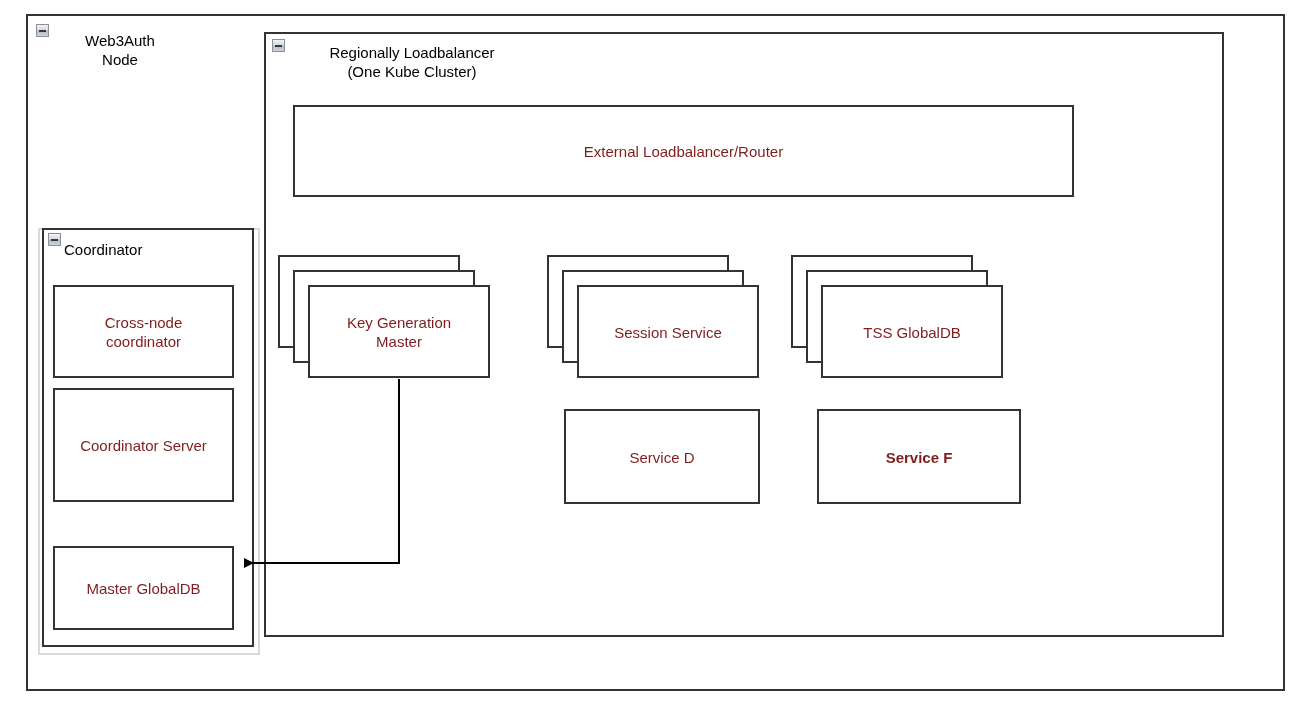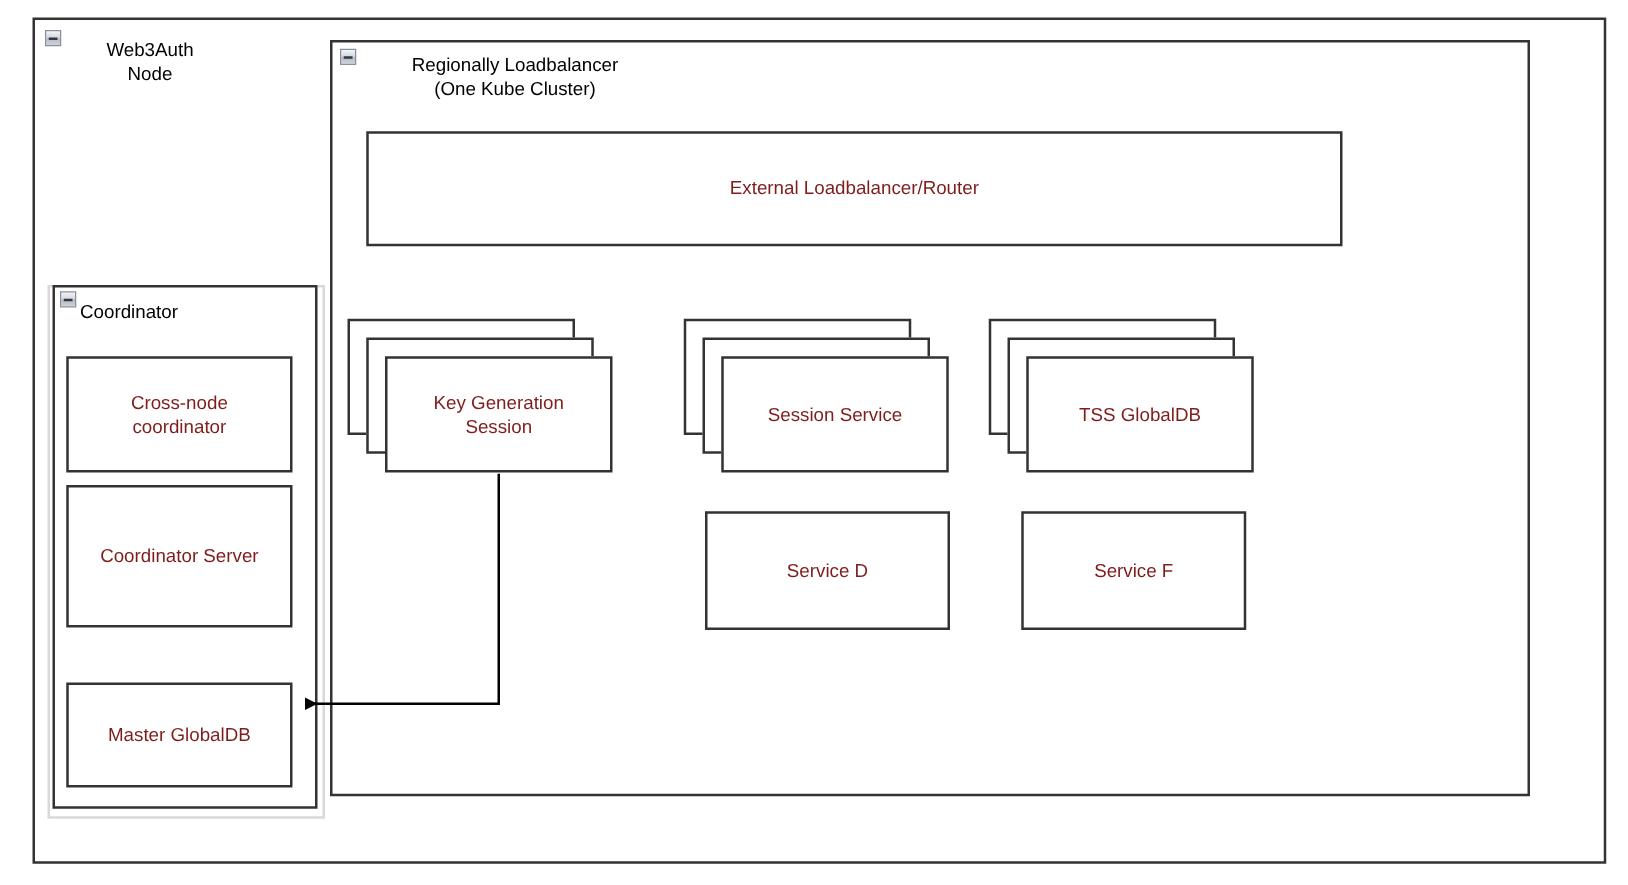--- a/index.html
+++ b/index.html
@@ -127,21 +127,21 @@
 
   <div class="box" style="left:293px; top:105px; width:781px; height:92px;">
     <div class="box-label">External Loadbalancer/Router</div>
   </div>
 
   <div class="stack" style="left:278px; top:255px; width:215px; height:125px;">
     <div class="layer" style="left:0px; top:0px; width:182px; height:93px;"></div>
     <div class="layer" style="left:15px; top:15px; width:182px; height:93px;"></div>
     <div class="layer" style="left:30px; top:30px; width:182px; height:93px;">
       <div class="box-label">Key Generation
-Session</div>
+Master</div>
     </div>
   </div>
 
   <div class="stack" style="left:547px; top:255px; width:215px; height:125px;">
     <div class="layer" style="left:0px; top:0px; width:182px; height:93px;"></div>
     <div class="layer" style="left:15px; top:15px; width:182px; height:93px;"></div>
     <div class="layer" style="left:30px; top:30px; width:182px; height:93px;">
       <div class="box-label">Session Service</div>
     </div>
   </div>
@@ -151,21 +151,21 @@
     <div class="layer" style="left:15px; top:15px; width:182px; height:93px;"></div>
     <div class="layer" style="left:30px; top:30px; width:182px; height:93px;">
       <div class="box-label">TSS GlobalDB</div>
     </div>
   </div>
 
   <div class="box" style="left:564px; top:409px; width:196px; height:95px;">
     <div class="box-label">Service D</div>
   </div>
 
-  <div class="box" style="left:817px; top:409px; width:180px; height:95px;">
+  <div class="box" style="left:817px; top:409px; width:204px; height:95px;font-weight:bold;">
     <div class="box-label">Service F</div>
   </div>
 
   <div class="frame-outer" style="left:38px; top:228px; width:222px; height:427px;"></div>
 
   <div class="container-box" style="left:42px; top:228px; width:212px; height:419px;"></div>
 
   <div class="collapse-icon" style="left:48px; top:233px;"></div>
 
   <div class="label" style="left:64px; top:240px; width:150px; text-align:left;">Coordinator</div>

